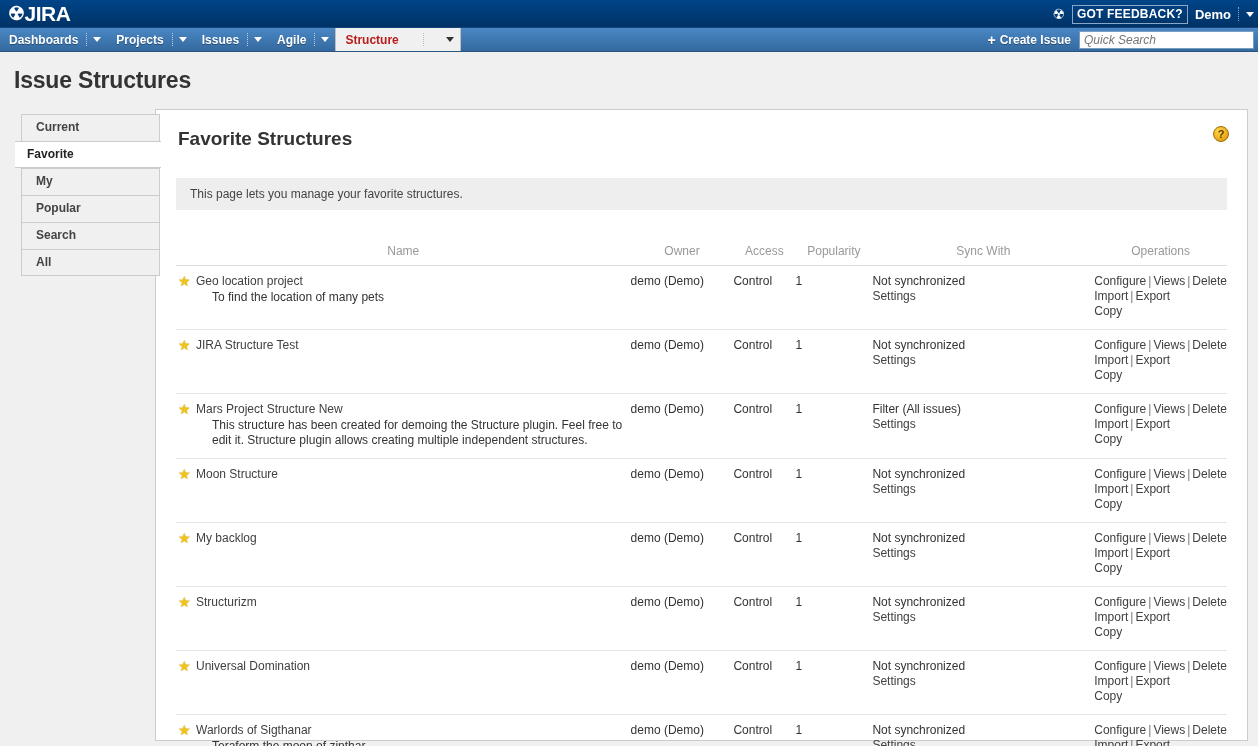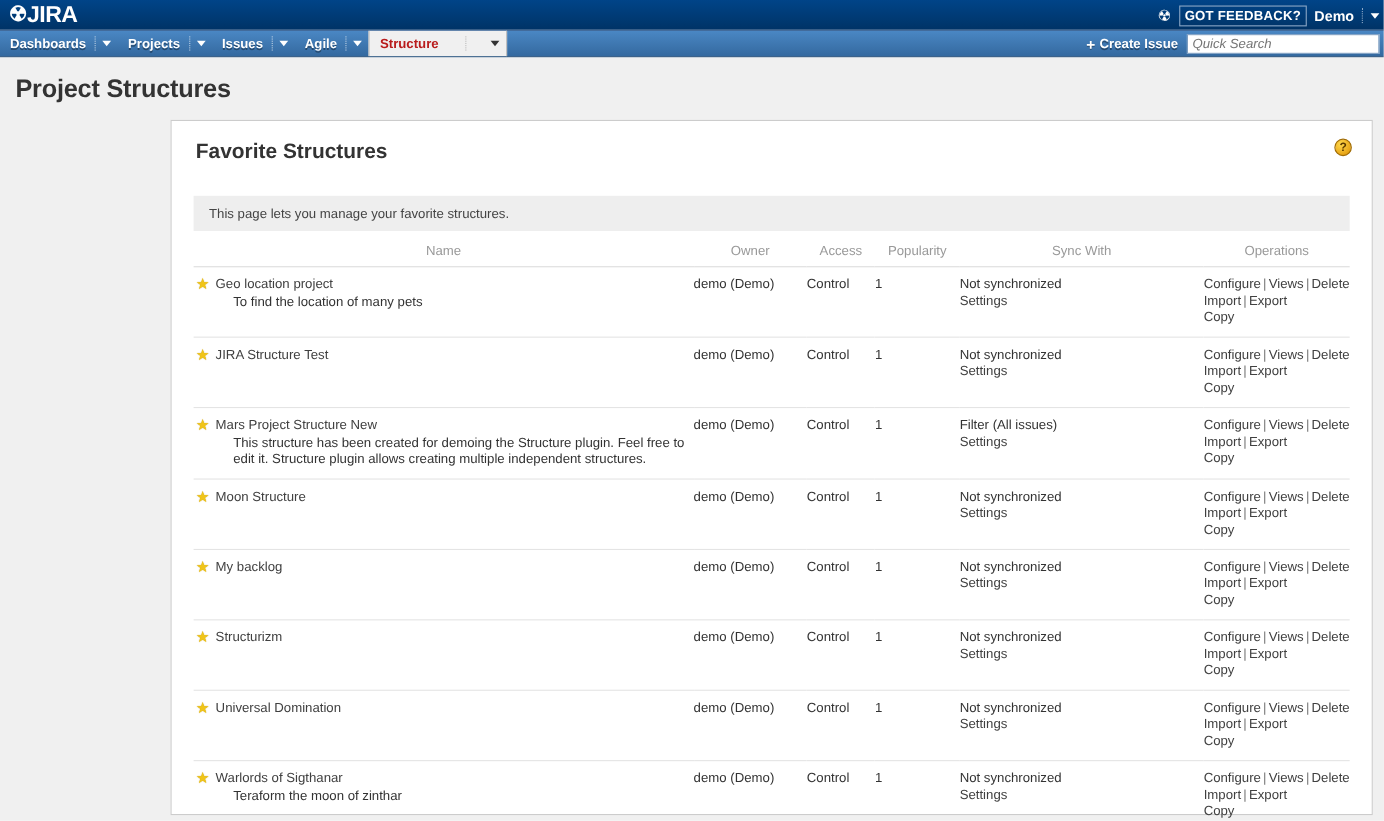--- a/index.html
+++ b/index.html
@@ -236,21 +236,21 @@
     margin: 0 0 28px 2px;
     font-size: 19px;
     font-weight: bold;
     color: #333333;
   }
   .info-banner {
     background: #eeeeee;
     padding: 9px 14px;
     font-size: 12px;
     color: #444444;
-    margin-bottom: 11px;
+    margin-bottom: 34px;
   }
 
   
   table.structures {
     width: 100%;
     border-collapse: collapse;
     font-size: 12px;
   }
   table.structures thead th {
     text-align: center;
@@ -348,24 +348,32 @@
 
   <div class="nav-right">
     <div class="create-issue">
       <span class="plus-icon">+</span>
       <span>Create Issue</span>
     </div>
     <input class="quick-search" type="text" placeholder="Quick Search" style="">
   </div>
 </div>
 
-<h1 class="page-title">Project Structures</h1>
+<h1 class="page-title">Issue Structures</h1>
 
 <div class="page-body">
 
+  <div class="vtabs">
+    <div class="vtab">Current</div>
+    <div class="vtab selected">Favorite</div>
+    <div class="vtab">My</div>
+    <div class="vtab">Popular</div>
+    <div class="vtab">Search</div>
+    <div class="vtab">All</div>
+  </div>
 
   <div class="content-panel">
     <div class="help-icon">?</div>
     <h2 class="panel-title">Favorite Structures</h2>
     <div class="info-banner">This page lets you manage your favorite structures.</div>
 
     <table class="structures">
       <thead>
         <tr>
           <th class="col-name">Name</th>

